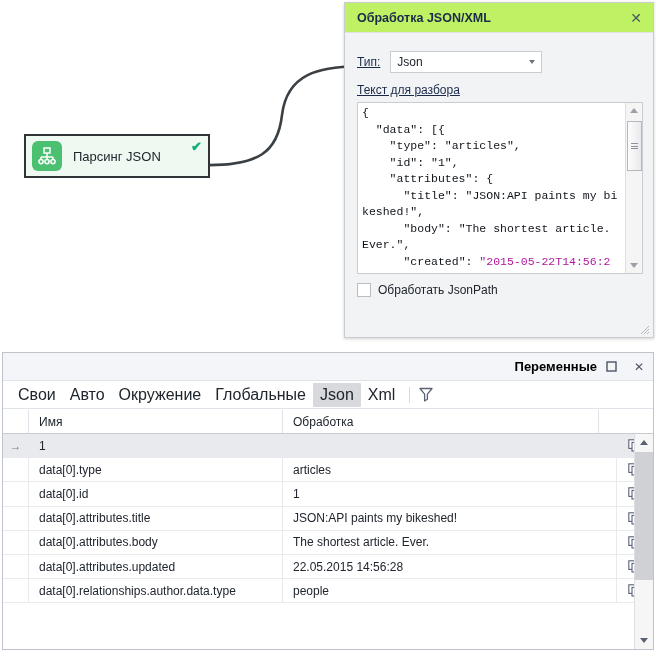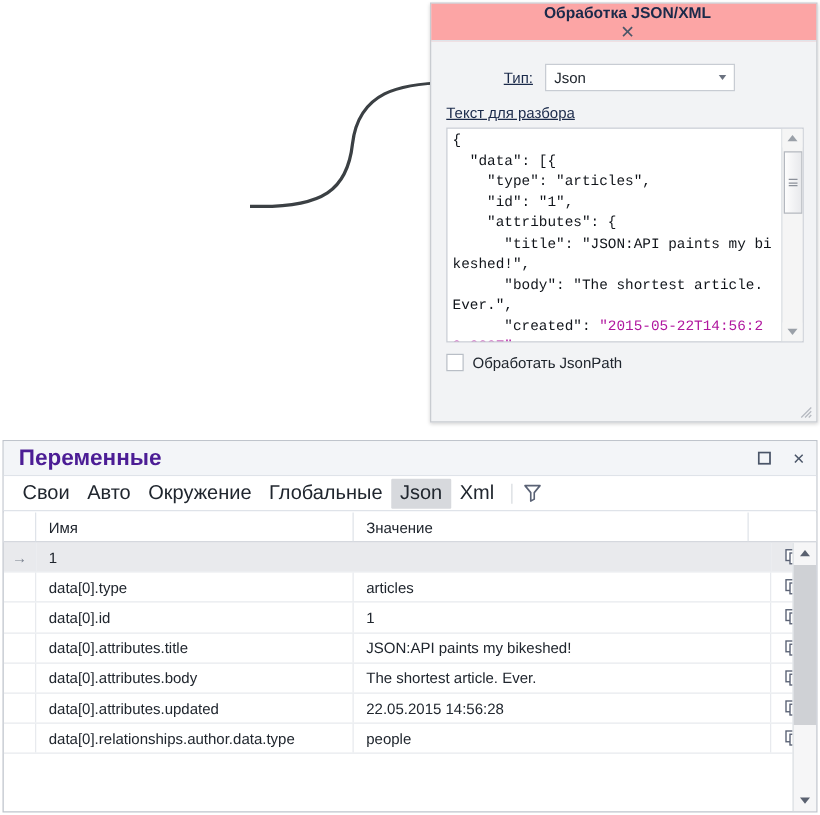--- a/index.html
+++ b/index.html
@@ -30,41 +30,41 @@
   .node-label{margin-left:11px;font-size:13px;color:#20262e;white-space:nowrap;}
   .node-check{position:absolute;right:6px;top:4px;color:#11b07a;font-size:13px;font-weight:bold;line-height:1;}
 
   
   .dialog{
     position:absolute;left:344px;top:2px;width:310px;height:336px;
     background:#f2f3f5;border:1px solid #c9ccd1;box-sizing:border-box;
     box-shadow:0 1px 3px rgba(0,0,0,.18);
   }
   .dlg-title{
-    height:30px;background:#fca5a5;border-bottom:1px solid #dfe3e9;
-    display:flex;align-items:center;padding:0 6px 0 12px;box-sizing:border-box;flex-direction:column;
+    height:30px;background:#bef264;border-bottom:1px solid #dfe3e9;
+    display:flex;align-items:center;padding:0 6px 0 12px;box-sizing:border-box;
   }
   .dlg-title-text{font-weight:bold;font-size:12.5px;color:#1b2a4a;flex:1;}
   .dlg-close{
     width:22px;height:22px;display:flex;align-items:center;justify-content:center;
     color:#4a5568;font-size:14px;cursor:pointer;
   }
   .dlg-body{padding:8px 12px 0 12px;}
 
   .combo{
     height:22px;background:#f0f2f5;border:1px solid #c8ccd3;box-sizing:border-box;
     display:flex;align-items:center;position:relative;font-size:12px;color:#20262e;
   }
   .combo.full{width:100%;justify-content:center;}
   .combo .caret{
     position:absolute;right:6px;top:50%;transform:translateY(-50%);
     width:0;height:0;border-left:3.5px solid transparent;border-right:3.5px solid transparent;
     border-top:4px solid #6b7280;
   }
-  .row-type{display:flex;align-items:center;margin-top:10px;margin-left:46px;}
+  .row-type{display:flex;align-items:center;margin-top:10px;}
   .lnk{color:#1b2a4a;text-decoration:underline;font-size:12px;cursor:pointer;}
   .combo.small{width:152px;margin-left:10px;background:#fff;justify-content:flex-start;padding-left:6px;}
 
   .lbl-textarea{display:inline-block;margin:10px 0 5px 0;}
 
   .ta-wrap{
     position:relative;width:286px;height:172px;background:#fff;
     border:1px solid #c8ccd3;box-sizing:border-box;overflow:hidden;
   }
   .ta-text{
@@ -96,21 +96,21 @@
 
   
   .varwin{
     position:absolute;left:2px;top:352px;width:652px;height:298px;
     background:#fff;border:1px solid #bfc4cc;box-sizing:border-box;
   }
   .vw-title{
     height:28px;background:#f3f5f8;border-bottom:1px solid #dfe3e9;
     display:flex;align-items:center;padding-left:12px;box-sizing:border-box;
   }
-  .vw-title-text{font-weight:bold;font-size:18px;color:#4c1d95;flex:1;}
+  .vw-title-text{font-weight:bold;font-size:13px;color:#000000;flex:1;text-align:right;}
   .vw-btn{width:28px;height:26px;display:flex;align-items:center;justify-content:center;color:#4a5568;cursor:pointer;}
 
   .vw-tabs{
     height:28px;border-bottom:1px solid #dfe3e9;background:#fff;
     display:flex;align-items:center;padding-left:8px;box-sizing:border-box;
   }
   .tab{padding:3px 7px;font-size:16px;color:#20262e;cursor:pointer;border-radius:1px;}
   .tab.active{background:#d7d9dd;}
   .tabsep{width:1px;height:16px;background:#d8dbe0;margin:0 7px;}
   .funnel{width:18px;height:18px;display:flex;align-items:center;justify-content:center;cursor:pointer;}
@@ -142,20 +142,37 @@
 </style>
 </head>
 <body>
 
 <div id="canvas">
 
   <svg id="connector" viewBox="0 0 160 115">
     <path d="M0,110 C60,112 78,96 82,60 C87,18 120,12 158,11" fill="none" stroke="#3b4044" stroke-width="2.6" stroke-linecap="round"></path>
   </svg>
 
+  <div class="node">
+    <div class="node-icon">
+      <svg width="20" height="20" viewBox="0 0 20 20">
+        <rect x="7" y="2" width="6" height="5" fill="none" stroke="#fff" stroke-width="1.5"></rect>
+        <line x1="10" y1="7" x2="10" y2="11" stroke="#fff" stroke-width="1.5"></line>
+        <line x1="4" y1="11" x2="16" y2="11" stroke="#fff" stroke-width="1.5"></line>
+        <line x1="4" y1="11" x2="4" y2="13.5" stroke="#fff" stroke-width="1.5"></line>
+        <line x1="10" y1="11" x2="10" y2="13.5" stroke="#fff" stroke-width="1.5"></line>
+        <line x1="16" y1="11" x2="16" y2="13.5" stroke="#fff" stroke-width="1.5"></line>
+        <circle cx="4" cy="15.6" r="2.1" fill="none" stroke="#fff" stroke-width="1.5"></circle>
+        <circle cx="10" cy="15.6" r="2.1" fill="none" stroke="#fff" stroke-width="1.5"></circle>
+        <circle cx="16" cy="15.6" r="2.1" fill="none" stroke="#fff" stroke-width="1.5"></circle>
+      </svg>
+    </div>
+    <div class="node-label">Парсинг JSON</div>
+    <div class="node-check">✔</div>
+  </div>
 </div>
 
 <div class="dialog">
   <div class="dlg-title">
     <div class="dlg-title-text">Обработка JSON/XML</div>
     <div class="dlg-close">✕</div>
   </div>
 
   <div class="dlg-body">
 
@@ -226,21 +243,21 @@
         <svg width="14" height="15" viewBox="0 0 14 15">
           <path d="M1 1.5h12l-4.6 5.6v5.2l-2.8 1.6V7.1z" fill="none" stroke="#5a6275" stroke-width="1.3" stroke-linejoin="round"></path>
         </svg>
       </div>
     </div>
 
   <div class="tbl">
     <div class="thead">
       <div class="th c0"></div>
       <div class="th c1">Имя</div>
-      <div class="th c2">Значение</div>
+      <div class="th c2">Обработка</div>
       <div class="th c3"></div>
       <div class="th c4"></div>
     </div>
 
     <div class="tbody" id="tbody">
       <div class="trow sel">
           <div class="td c0">→</div>
           <div class="td c2">1</div>
           <div class="td c3">
             <svg width="13" height="13" viewBox="0 0 13 13">

